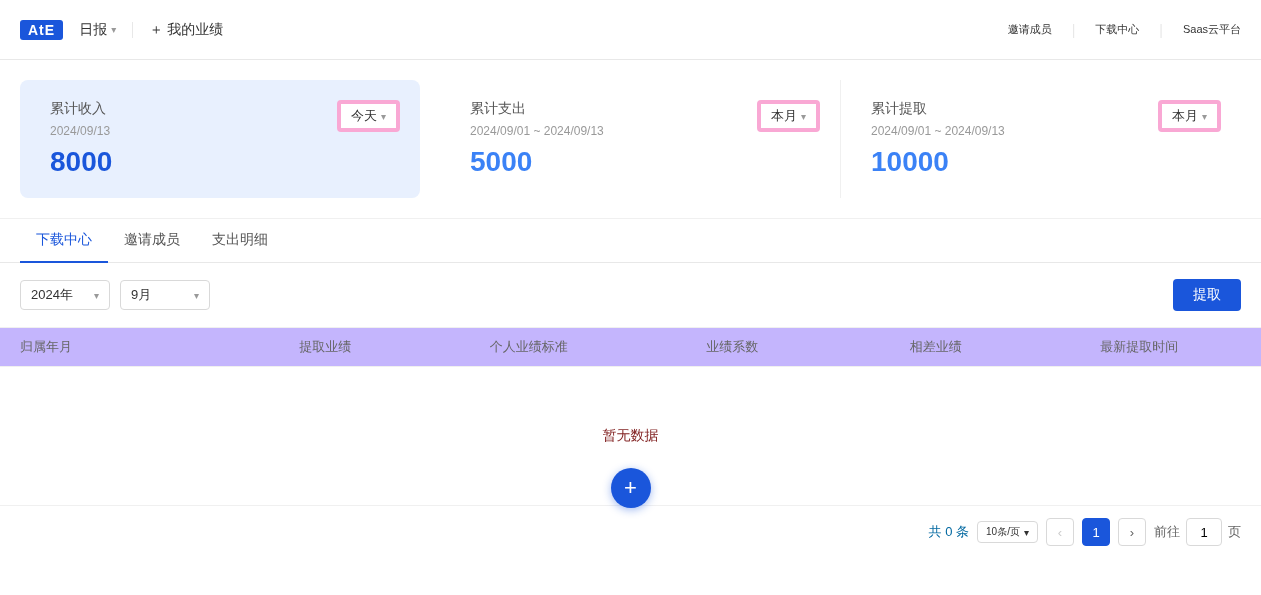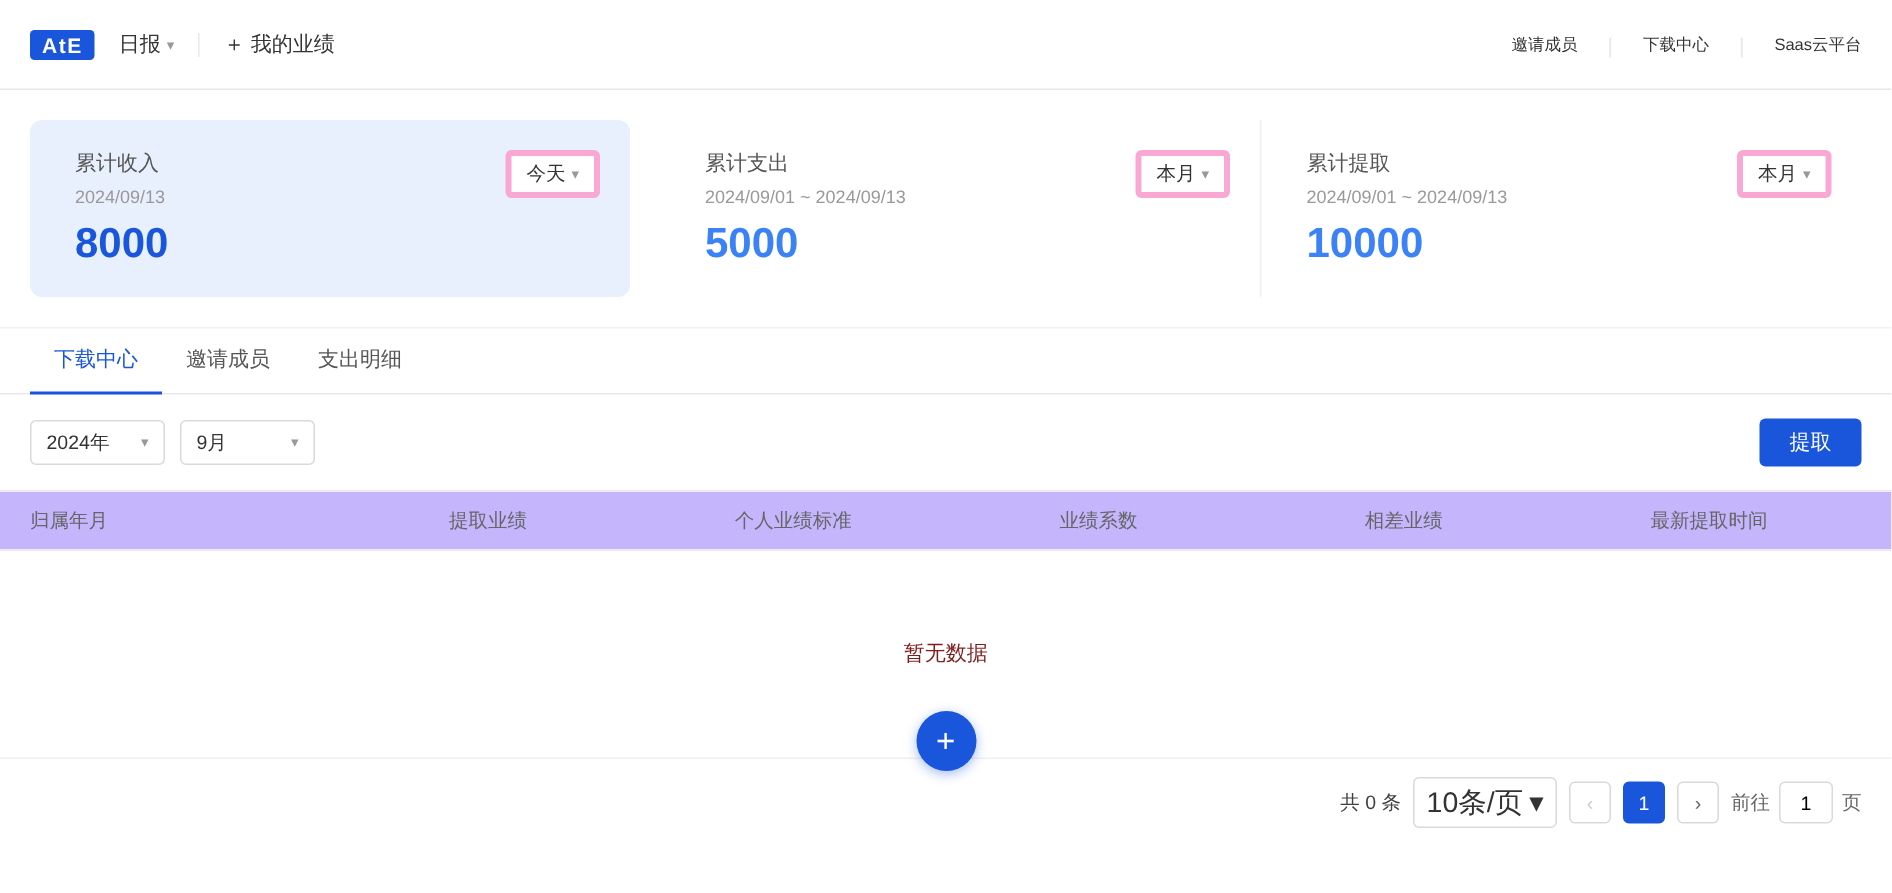--- a/index.html
+++ b/index.html
@@ -82,25 +82,25 @@
     .table-empty {
       text-align: center; padding: 60px 17px; color: #7f1d1d; font-size: 14px;
     }
 
     
     .pagination-section {
       display: flex; align-items: center; justify-content: flex-end;
       padding: 12px 20px; gap: 8px; border-top: 1px solid #f0f0f0;
       position: relative;
     }
-    .pagination-info { font-size: 13px; color: #404040; }
+    .pagination-info { font-size: 13px; color: #0369a1; }
     .page-size-select {
       display: flex; align-items: center; gap: 4px;
       border: 1px solid #d9d9d9; border-radius: 4px;
-      padding: 3px 8px; font-size: 19px; color: #333; cursor: pointer;
+      padding: 3px 8px; font-size: 10px; color: #333; cursor: pointer;
     }
     .page-btn {
       width: 28px; height: 28px; border: 1px solid #d9d9d9; border-radius: 4px;
       background: #fff; display: flex; align-items: center; justify-content: center;
       cursor: pointer; font-size: 13px; color: #666;
     }
     .page-btn.active { background: #1a56db; color: #fff; border-color: #1a56db; }
     .page-btn.disabled { color: #ccc; cursor: not-allowed; }
     .page-goto { display: flex; align-items: center; gap: 6px; font-size: 13px; color: #666; }
     .page-goto input {

